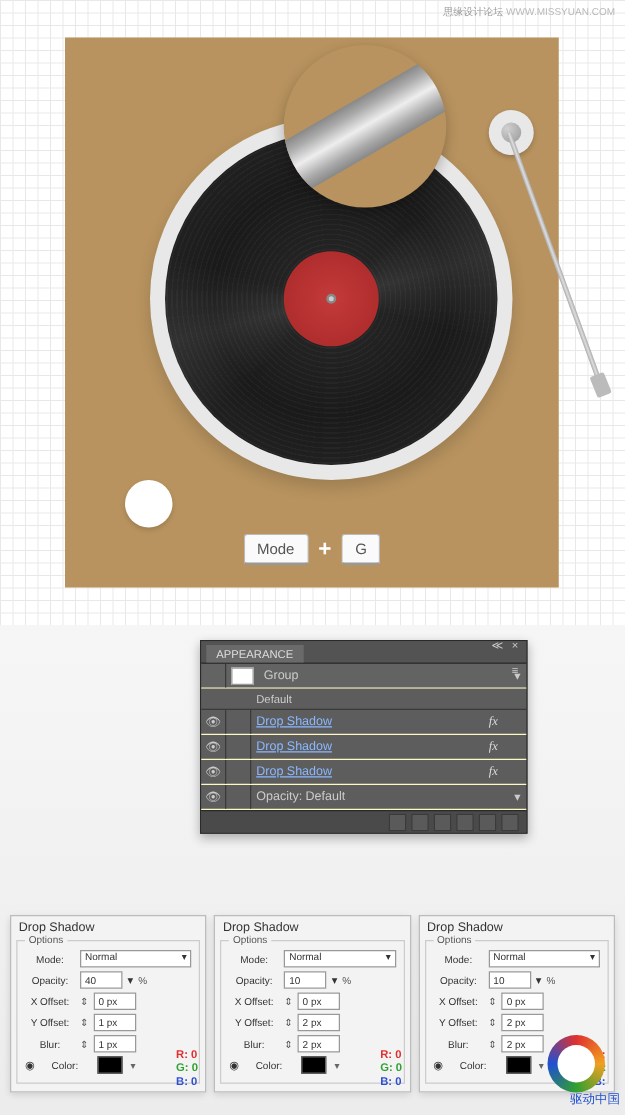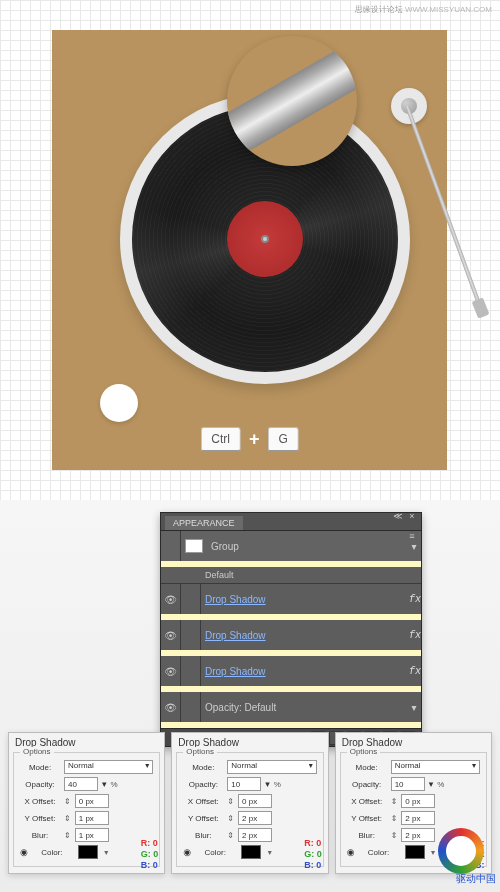--- a/index.html
+++ b/index.html
@@ -23,26 +23,26 @@
 .callout-stripe{position:absolute;left:-20px;top:40px;width:180px;height:44px;background:linear-gradient(180deg,#888 0%,#aaa 20%,#eee 50%,#aaa 80%,#888 100%);transform:rotate(-30deg)}
 .shortcut{position:absolute;left:50%;bottom:18px;transform:translateX(-50%);display:flex;align-items:center;gap:8px}
 .key{background:#fafafa;border:1px solid #bbb;border-bottom:2px solid #999;border-radius:3px;padding:4px 10px;font-size:12px;color:#555}
 .plus{color:#fff;font-size:18px;font-weight:bold}
 .bottom{width:500px;height:392px;background:linear-gradient(180deg,#f6f6f6,#ececec);position:relative;padding:10px}
 .panel{position:absolute;left:160px;top:12px;width:262px;background:#535353;border:1px solid #2a2a2a;font-size:10px;color:#ccc;box-shadow:0 3px 8px rgba(0,0,0,.3)}
 .panel-tabs{height:18px;background:#535353;border-bottom:1px solid #2a2a2a;display:flex;align-items:flex-end;position:relative}
 .panel-tab{background:#6a6a6a;padding:2px 8px;font-size:9px;color:#ddd;margin-left:4px}
 .panel-icons{position:absolute;right:4px;top:-2px;display:flex;gap:4px}
 .panel-icon{width:10px;height:10px;color:#ccc;font-size:9px;display:flex;align-items:center;justify-content:center}
-.row{display:flex;align-items:center;height:36px;border-bottom:6px solid #fef9c3;background:#5d5d5d}
+.row{display:flex;align-items:center;height:20px;border-bottom:1px solid #fef9c3;background:#5d5d5d}
 .row.head{background:#636363}
 .row .vis{width:20px;text-align:center;border-right:1px solid #3a3a3a;height:100%;display:flex;align-items:center;justify-content:center}
 .row .thumb{width:18px;height:14px;background:#fff;border:1px solid #999;margin:0 4px}
 .row .txt{flex:1;padding-left:4px}
-.row .fx{width:30px;text-align:right;font-style:italic;font-family:Liberation Mono, monospace;color:#ddd}
+.row .fx{width:30px;text-align:left;font-style:italic;font-family:Liberation Serif, serif;color:#ddd}
 .row .arr{width:14px;text-align:center}
 .link{color:#8bb8ff;text-decoration:underline}
 .contents{padding:3px 0 3px 44px;font-size:9px;color:#ccc;border-bottom:1px solid #3a3a3a;background:#5d5d5d}
 .panel-foot{height:18px;background:#4a4a4a;border-top:1px solid #2a2a2a;display:flex;align-items:center;justify-content:flex-end;gap:4px;padding:0 6px}
 .pf-icon{width:14px;height:14px;background:#5a5a5a;border:1px solid #3a3a3a}
 .dialogs{position:absolute;left:0;bottom:18px;width:500px;display:flex;gap:6px;padding:0 8px}
 .dlg{flex:1;background:#f3f3f3;border:1px solid #bcbcbc;box-shadow:0 2px 6px rgba(0,0,0,.15);font-size:9px;color:#333;padding-bottom:6px;position:relative;min-width:0}
 .dlg-title{padding:4px 6px;font-size:10px;color:#333}
 .dlg-body{border:1px solid #ccc;margin:0 4px;padding:4px 6px;position:relative}
 .dlg-lbl{position:absolute;top:-6px;left:6px;background:#f3f3f3;padding:0 3px;font-size:8px;color:#555}
@@ -82,21 +82,21 @@
       <div class="arm-pivot"></div>
     </div>
     <div class="arm">
       <div class="arm-head"></div>
     </div>
     <div class="knob"></div>
     <div class="callout">
       <div class="callout-stripe"></div>
     </div>
     <div class="shortcut">
-      <span class="key">Ctrl</span>
+      <span class="key">Mode</span>
       <span class="plus">+</span>
       <span class="key">G</span>
     </div>
   </div>
 </div>
 
 <div class="bottom">
   <div class="panel">
     <div class="panel-tabs">
       <div class="panel-tab">APPEARANCE</div>

